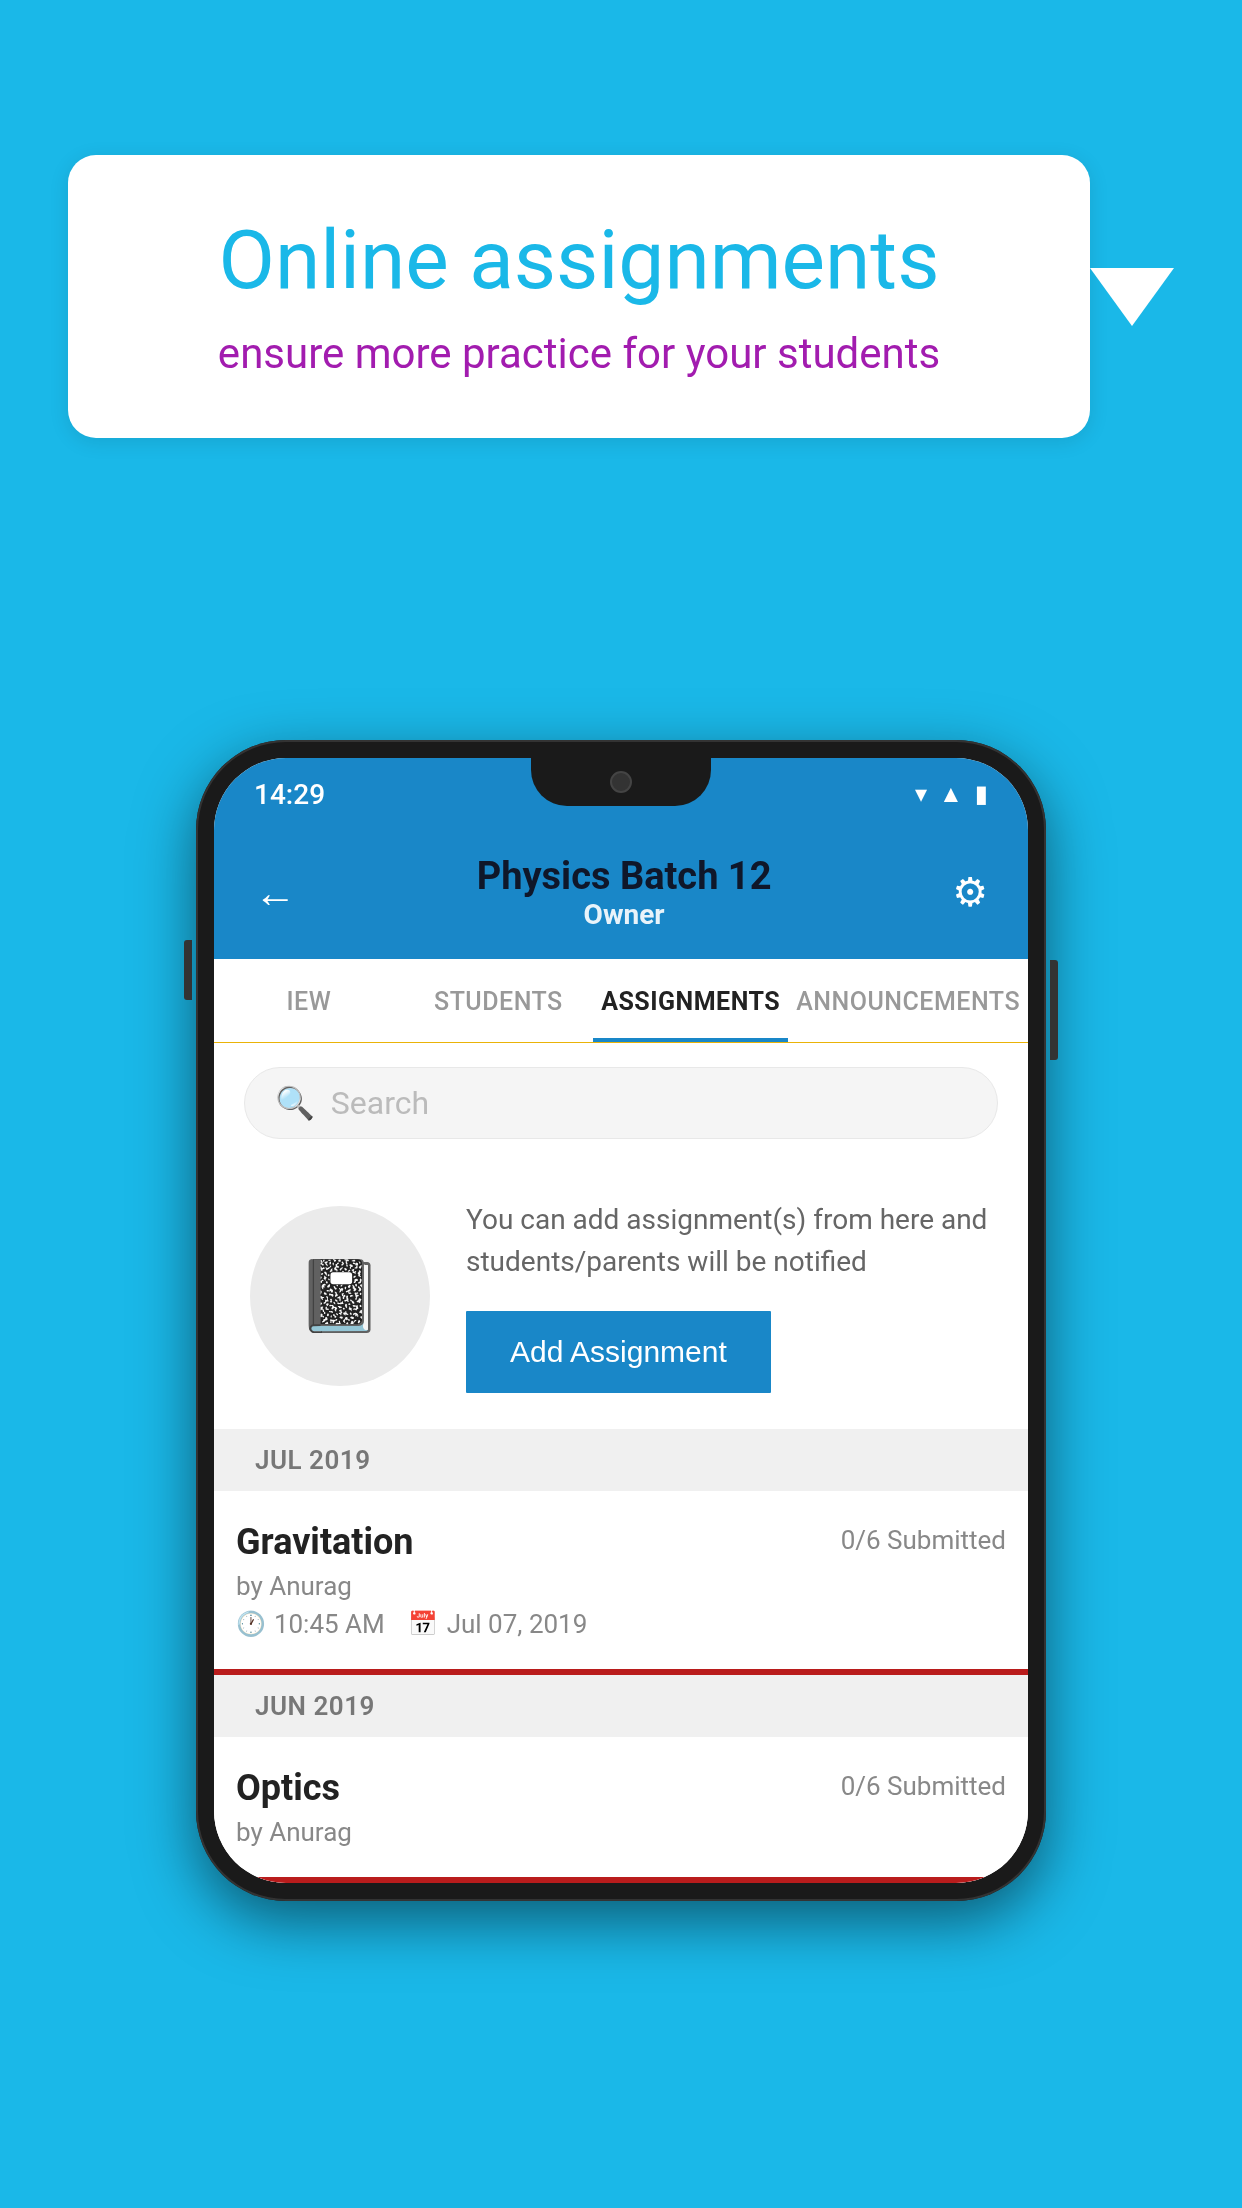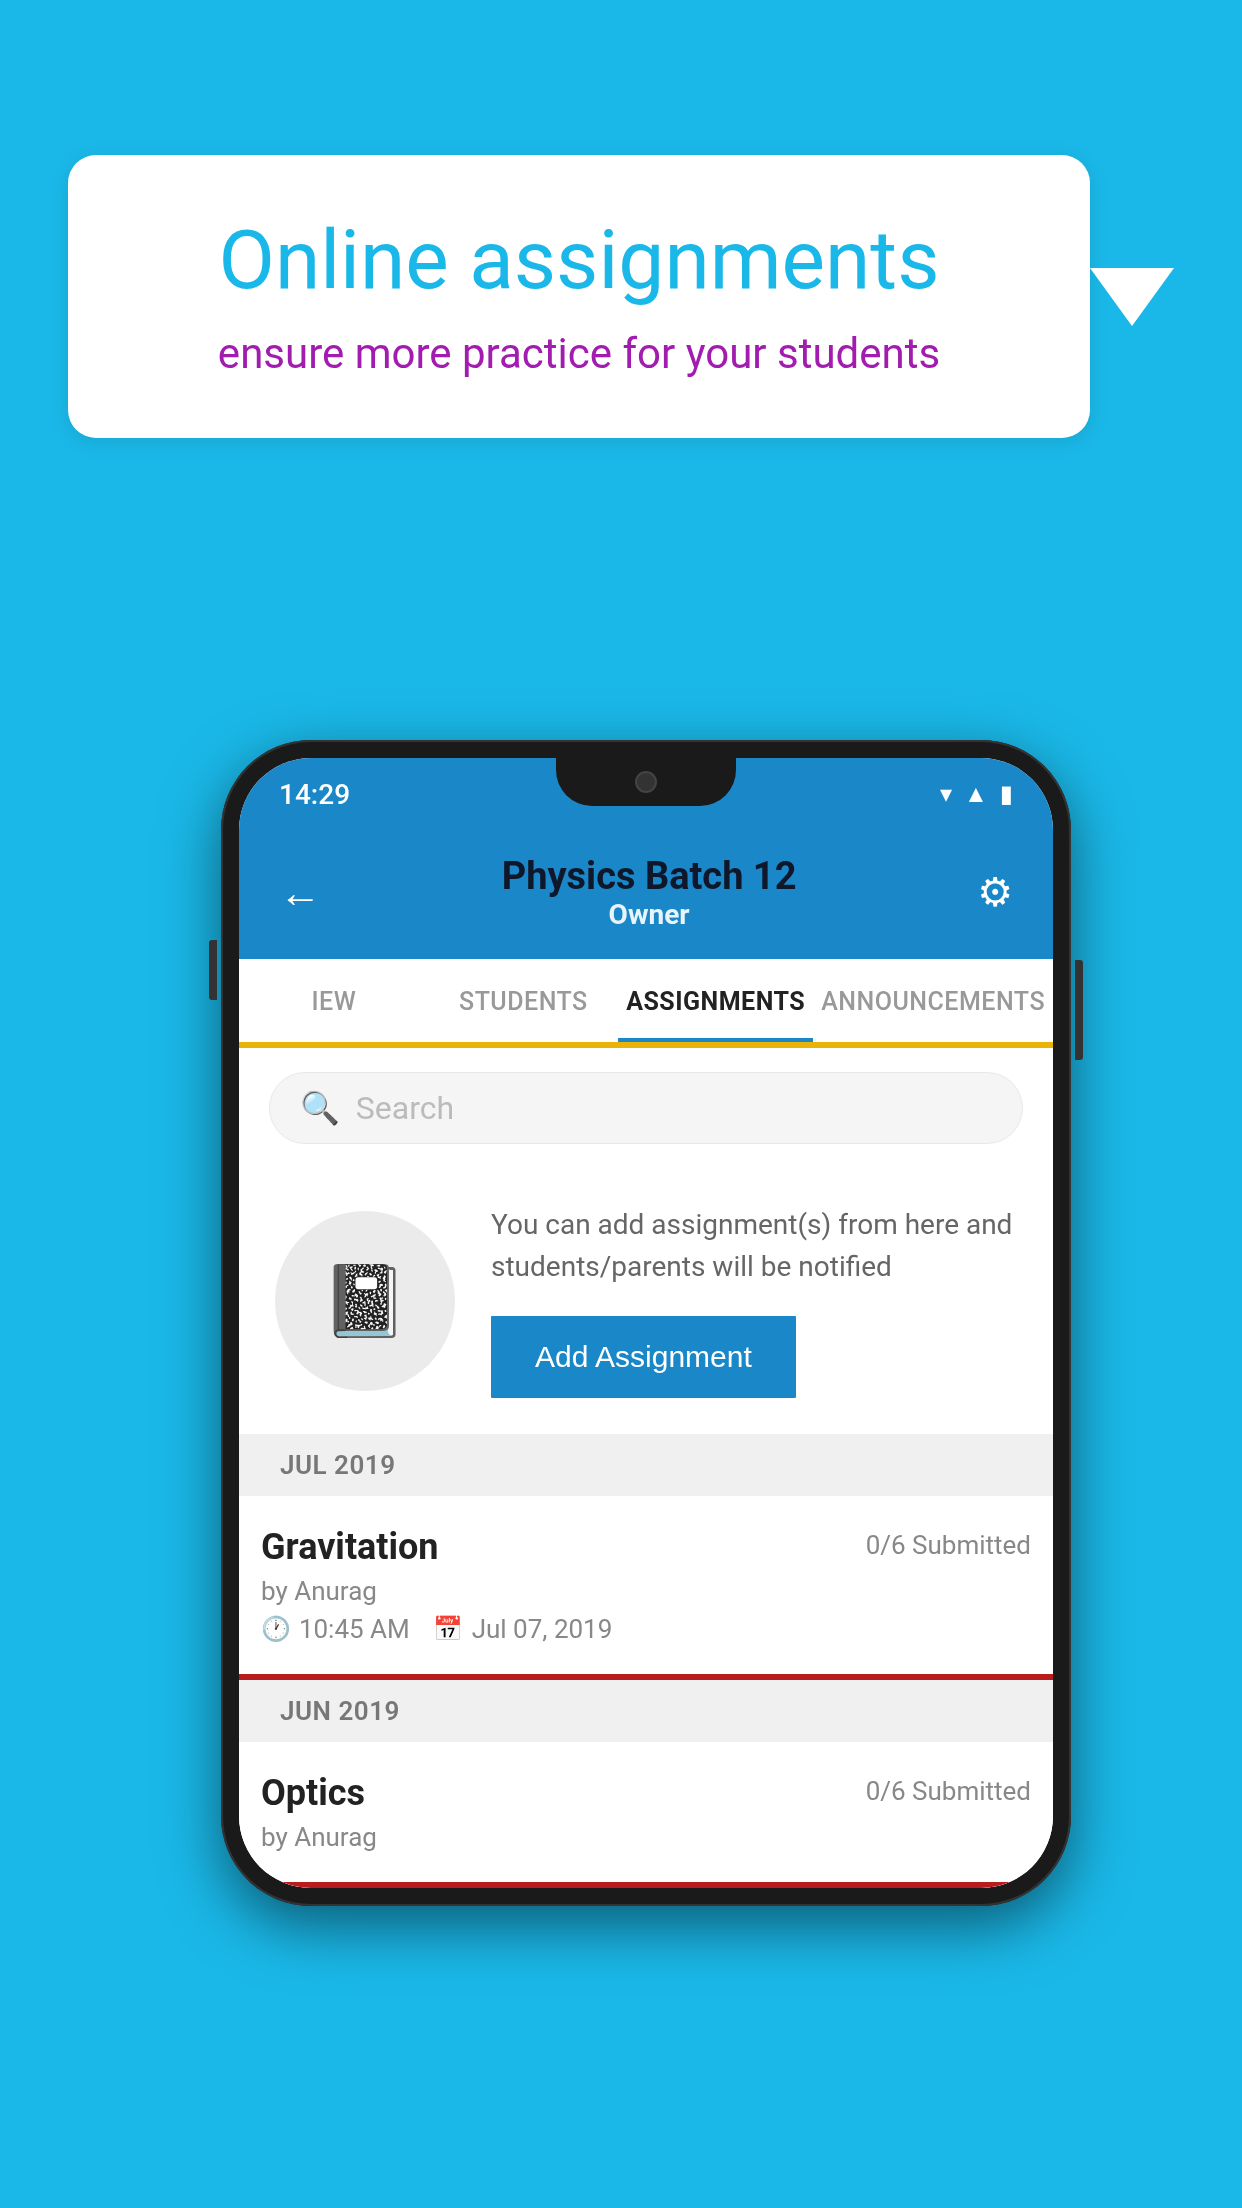--- a/index.html
+++ b/index.html
@@ -55,21 +55,20 @@
       border-top: 58px solid white;
     }
 
     
     .phone-wrapper {
       position: absolute;
       top: 740px;
       left: 50%;
       transform: translateX(-50%);
       width: 850px;
-      margin-left: 25px;
     }
 
     .phone-outer {
       background: #1a1a1a;
       border-radius: 90px;
       padding: 18px;
       box-shadow: 0 20px 60px rgba(0,0,0,0.5), inset 0 0 0 2px #333;
       position: relative;
     }
 
@@ -166,21 +165,21 @@
     .settings-btn {
       color: white;
       font-size: 40px;
       cursor: pointer;
     }
 
     
     .tabs-container {
       background: white;
       display: flex;
-      border-bottom: 6px solid #eab308;
+      border-bottom: 1px solid #eab308;
       overflow: hidden;
     }
 
     .tab-item {
       flex: 1;
       text-align: center;
       padding: 28px 8px 22px;
       font-size: 25px;
       color: #999;
       font-weight: 500;

